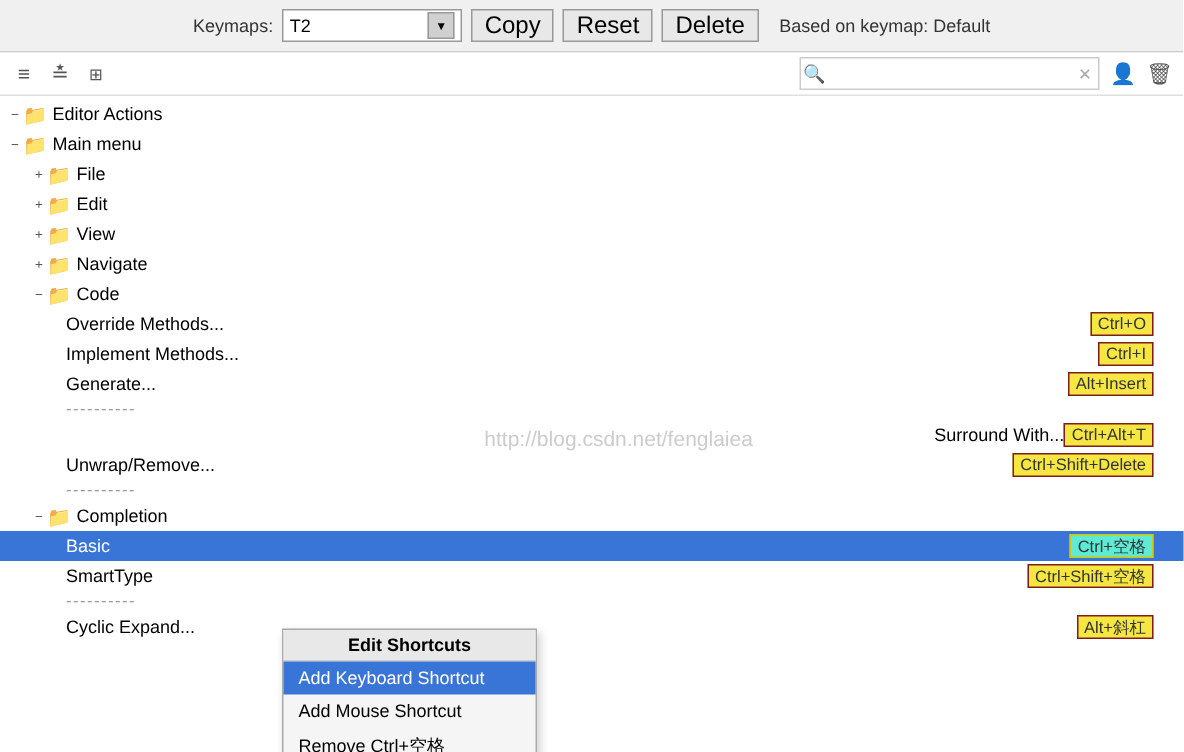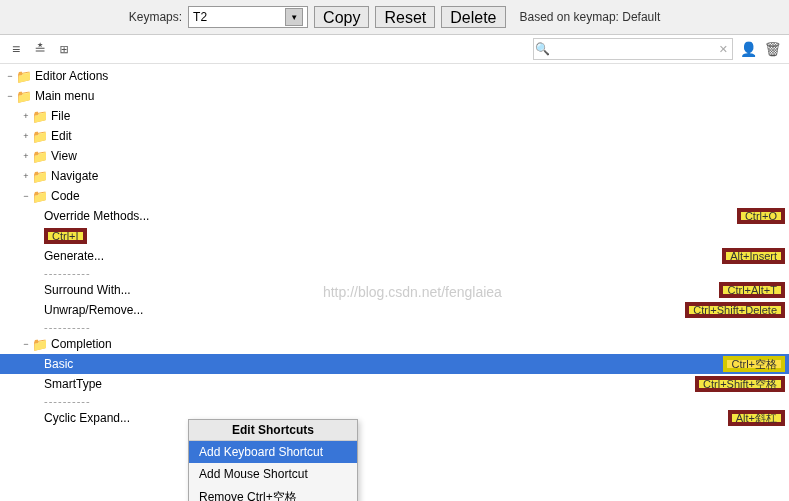--- a/index.html
+++ b/index.html
@@ -191,22 +191,22 @@
     }
 
     .shortcut-badge {
       background: #f5e642;
       color: #333;
       font-size: 11px;
       padding: 0 4px;
       height: 16px;
       display: inline-flex;
       align-items: center;
-      margin-right: 4px;
-      border: 4px solid #7f1d1d;
+      margin-right: 20px;
+      border: 1px solid #7f1d1d;
     }
 
     
     .context-menu {
       position: absolute;
       left: 188px;
       top: 355px;
       background: #f5f5f5;
       border: 1px solid #aaaaaa;
       box-shadow: 2px 2px 6px rgba(0,0,0,0.2);
@@ -323,34 +323,35 @@
       <span class="tree-icon folder-icon">📁</span>
       <span class="tree-label">Code</span>
     </div>
 
     <div class="tree-item" style="padding-left:44px;">
       <span class="tree-label">Override Methods...</span>
       <span class="shortcut-badge">Ctrl+O</span>
     </div>
 
     <div class="tree-item" style="padding-left:44px;">
+      <span class="tree-label">Implement Methods...</span>
       <span class="shortcut-badge">Ctrl+I</span>
     </div>
 
 
     <div class="tree-item" style="padding-left:44px;">
       <span class="tree-label">Generate...</span>
       <span class="shortcut-badge">Alt+Insert</span>
     </div>
 
     <div class="tree-item" style="padding-left:44px; height:14px;">
       <span class="tree-label" style="color:#999; font-size:11px; letter-spacing:1px;">----------</span>
     </div>
 
-    <div class="tree-item" style="padding-left:44px;">
+    <div class="tree-item" style="padding-left:44px;text-align:right;">
       <span class="tree-label">Surround With...</span>
       <span class="shortcut-badge">Ctrl+Alt+T</span>
     </div>
 
     <div class="tree-item" style="padding-left:44px;">
       <span class="tree-label">Unwrap/Remove...</span>
       <span class="shortcut-badge">Ctrl+Shift+Delete</span>
     </div>
 
     <div class="tree-item" style="padding-left:44px; height:14px;">
@@ -359,21 +360,21 @@
 
     <div class="tree-item">
       <span class="tree-indent"></span>
       <span class="tree-expand">−</span>
       <span class="tree-icon folder-icon">📁</span>
       <span class="tree-label">Completion</span>
     </div>
 
     <div class="tree-item selected" style="padding-left:44px;align-items:center;">
       <span class="tree-label">Basic</span>
-      <span class="shortcut-badge" style="background:#fde047; color:#333; border-color:#d4c800;">Ctrl+空格</span>
+      <span class="shortcut-badge" style="background:#5eead4; color:#333; border-color:#d4c800;">Ctrl+空格</span>
     </div>
 
     <div class="tree-item" style="padding-left:44px;">
       <span class="tree-label">SmartType</span>
       <span class="shortcut-badge">Ctrl+Shift+空格</span>
     </div>
 
     <div class="tree-item" style="padding-left:44px; height:14px;">
       <span class="tree-label" style="color:#999; font-size:11px; letter-spacing:1px;">----------</span>
     </div>

